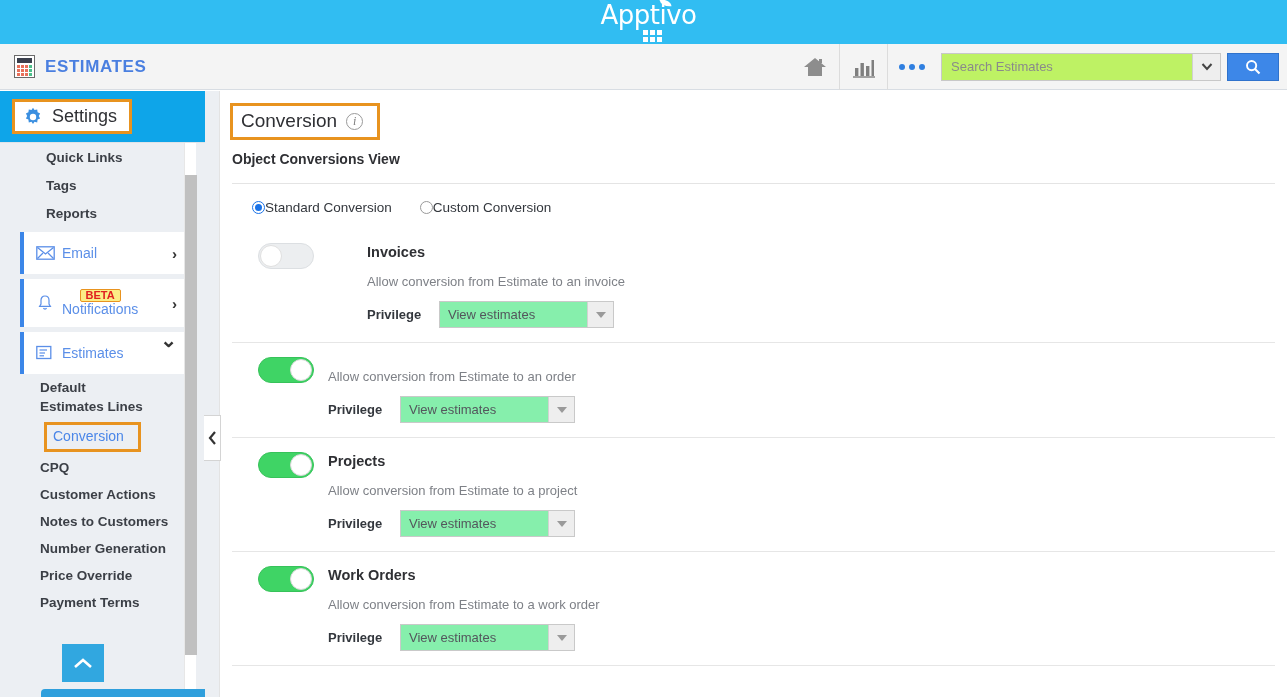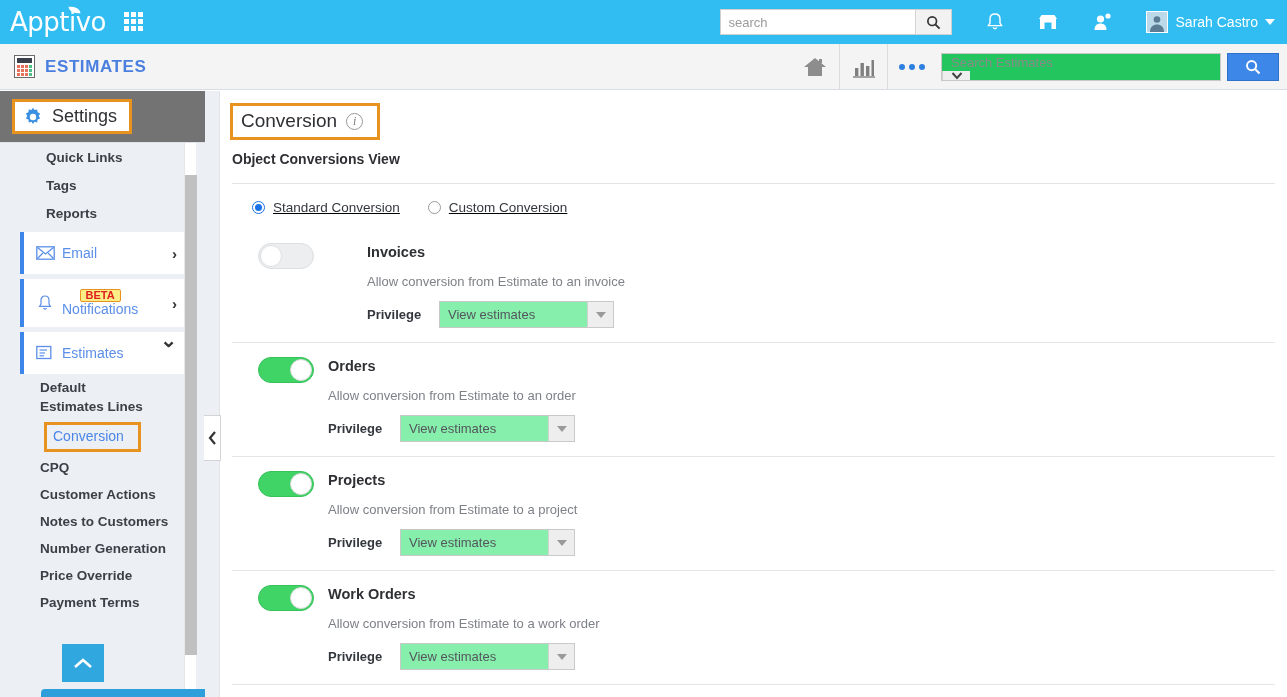--- a/index.html
+++ b/index.html
@@ -7,21 +7,21 @@
     width: 1287px; height: 697px;
     font-family: "Liberation Sans", sans-serif;
     background: #ffffff;
     overflow: hidden;
   }
   .app { position: relative; width: 1287px; height: 697px; }
 
   
   .topbar {
     position: absolute; left: 0; top: 0; width: 1287px; height: 44px;
-    background: #31bdf2; display: flex; align-items: center;
+    background: #31bdf2; display: flex; align-items: center; flex-direction: column;
   }
   .logo {
     margin-left: 10px; position: relative;
     font-size: 26px; color: #ffffff; letter-spacing: -0.5px;
     font-family: "DejaVu Sans", sans-serif; font-weight: 400;
     line-height: 30px;
   }
   .logo .leaf {
     position: absolute; width: 11px; height: 8px; right: 26px; top: -1px;
     background: #ffffff; border-radius: 0 100% 0 100%;
@@ -82,23 +82,22 @@
 
   .modtools { margin-left: auto; display: flex; align-items: center; height: 46px; }
   .modtool {
     width: 48px; height: 46px; display: flex; align-items: center; justify-content: center;
     cursor: pointer;
   }
   .modtool.sep { border-left: 1px solid #dcdcdc; }
   .dots { display: flex; gap: 4px; }
   .dots i { width: 6px; height: 6px; border-radius: 50%; background: #2f7fe0; display: block; }
   .estsearch {
-    display: flex; height: 28px; margin-left: 6px; border: 1px solid #c8c8c8; background: #22c55e;
+    display: flex; height: 28px; margin-left: 6px; border: 1px solid #c8c8c8; background: #bef264;
     width: 280px;
-    flex-direction: column;
   }
   .estsearch input {
     border: 0; outline: none; flex: 1; padding: 0 9px; font-size: 13px; color: #555;
     font-family: "Liberation Sans", sans-serif; background: transparent;
   }
   .estsearch input::placeholder { color: #8a8a8a; }
   .est-drop {
     width: 28px; background: #eeeeee; border-left: 1px solid #d0d0d0;
     display: flex; align-items: center; justify-content: center; cursor: pointer;
   }
@@ -108,21 +107,21 @@
     border: 1px solid #2f72cc;
   }
 
   
   .sidebar {
     position: absolute; left: 0; top: 91px; width: 205px; height: 606px;
     background: #eceff3; overflow: hidden;
   }
   .settings-head {
     height: 52px; display: flex; align-items: center; padding-left: 12px;
-    border-bottom: 1px solid #dfe3e8; background: #737373;
+    border-bottom: 1px solid #dfe3e8; background: #0ea5e9;
   }
   .settings-box {
     display: flex; align-items: center; gap: 9px;
     border: 3px solid #e8931f; background: #ffffff; padding: 4px 12px 4px 8px;
   }
   .settings-box .label { font-size: 18px; color: #2f3034; font-weight: 400; }
   .gear { width: 20px; height: 20px; position: relative; }
 
   .sb-plain {
     height: 28px; display: flex; align-items: center; padding-left: 46px;
@@ -200,21 +199,21 @@
     display: flex; align-items: center; justify-content: center;
     font-size: 12px; color: #7d7d7d; font-family: "Liberation Serif", serif; font-style: italic;
     cursor: pointer;
   }
   .objview {
     margin: 11px 0 0 12px; font-size: 14px; font-weight: bold; color: #2f3034;
   }
   .hr { margin: 16px 12px 0 12px; border-top: 1px solid #e4e4e4; }
 
   .radios { display: flex; align-items: center; margin: 16px 0 0 32px; gap: 28px; }
-  .radio { display: flex; align-items: center; gap: 8px; cursor: pointer; text-decoration: underline; }
+  .radio { display: flex; align-items: center; gap: 0; cursor: pointer; }
   .radio .dot {
     width: 13px; height: 13px; border-radius: 50%; border: 1px solid #9a9a9a; background: #fff;
     display: flex; align-items: center; justify-content: center;
   }
   .radio.on .dot { border-color: #1a73e8; }
   .radio.on .dot::after {
     content: ""; width: 7px; height: 7px; border-radius: 50%; background: #1a73e8;
   }
   .radio .lbl { font-size: 13.5px; color: #33373d; }
 
@@ -523,21 +522,20 @@
         </div>
       </div>
 
       <div class="row">
         <div class="toggle-cell">
           <div class="toggle on">
             <span class="knob"></span>
           </div>
         </div>
         <div class="body">
-          <div class="rowtitle">Orders</div>
           <div class="rowdesc">Allow conversion from Estimate to an order</div>
           <div class="privrow">
             <span class="priv-label">Privilege</span>
             <div class="select">
               <span class="val">View estimates</span>
               <span class="arrow">
                   <i class="tri-down"></i>
                 </span>
             </div>
           </div>

